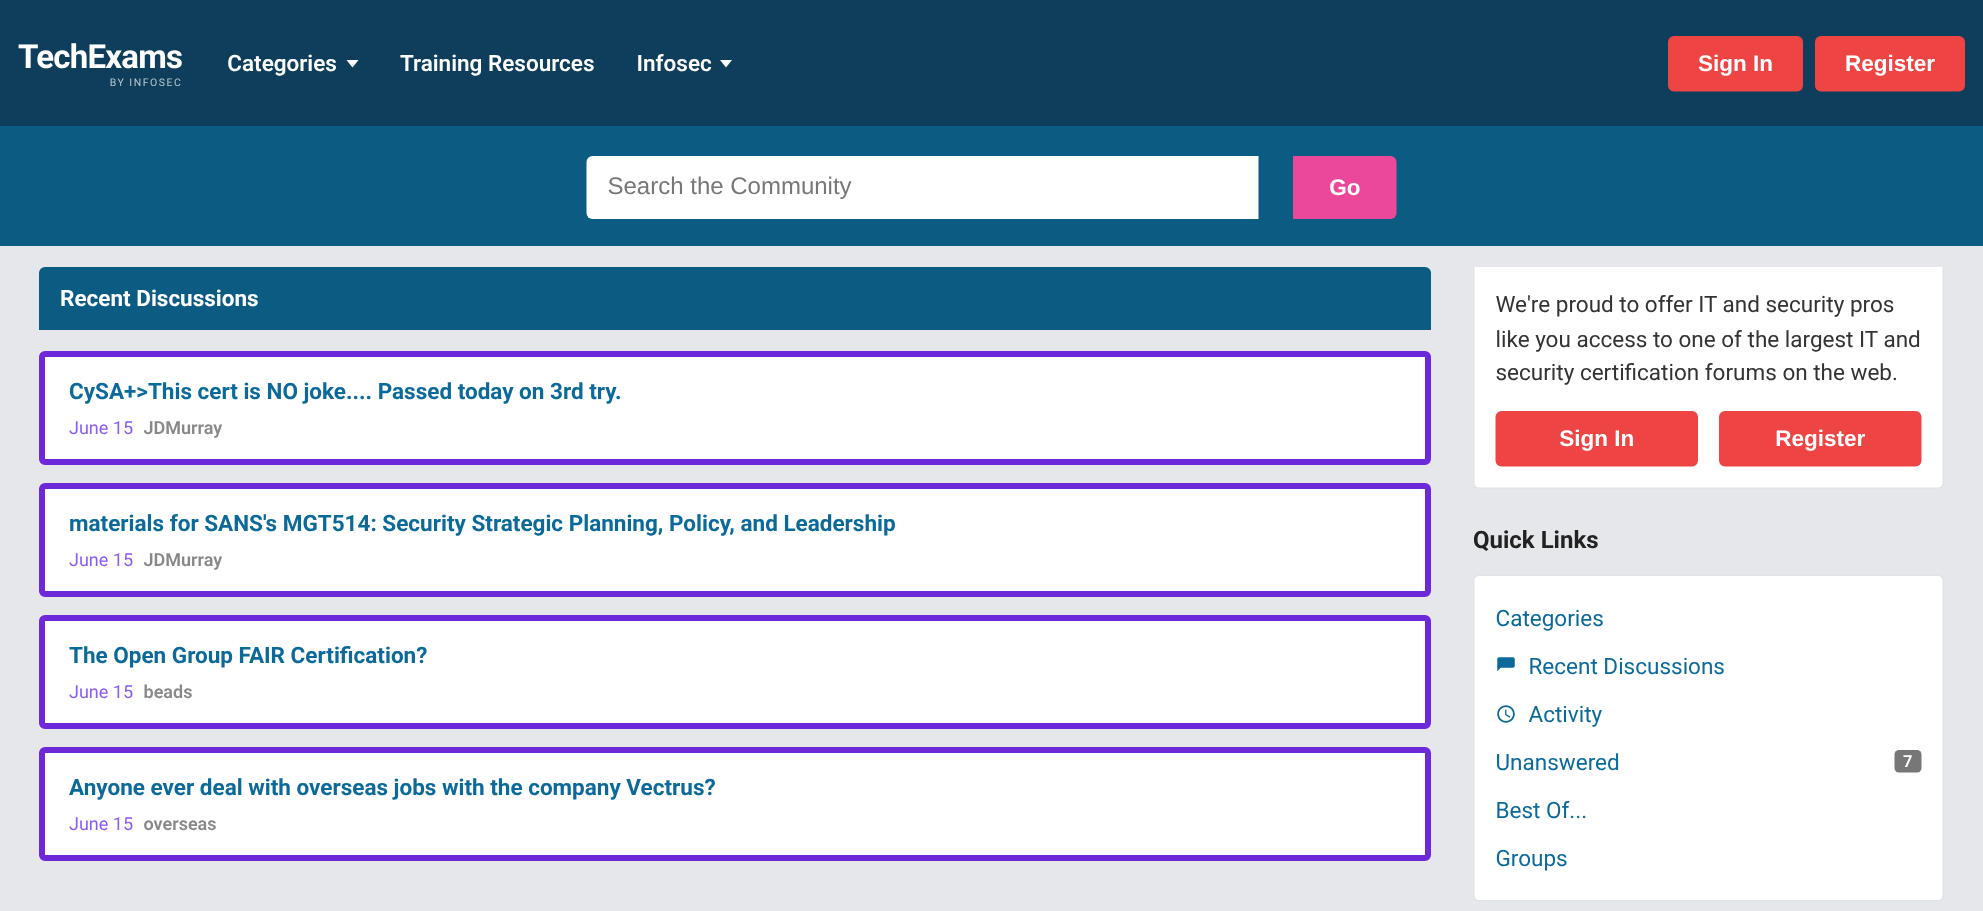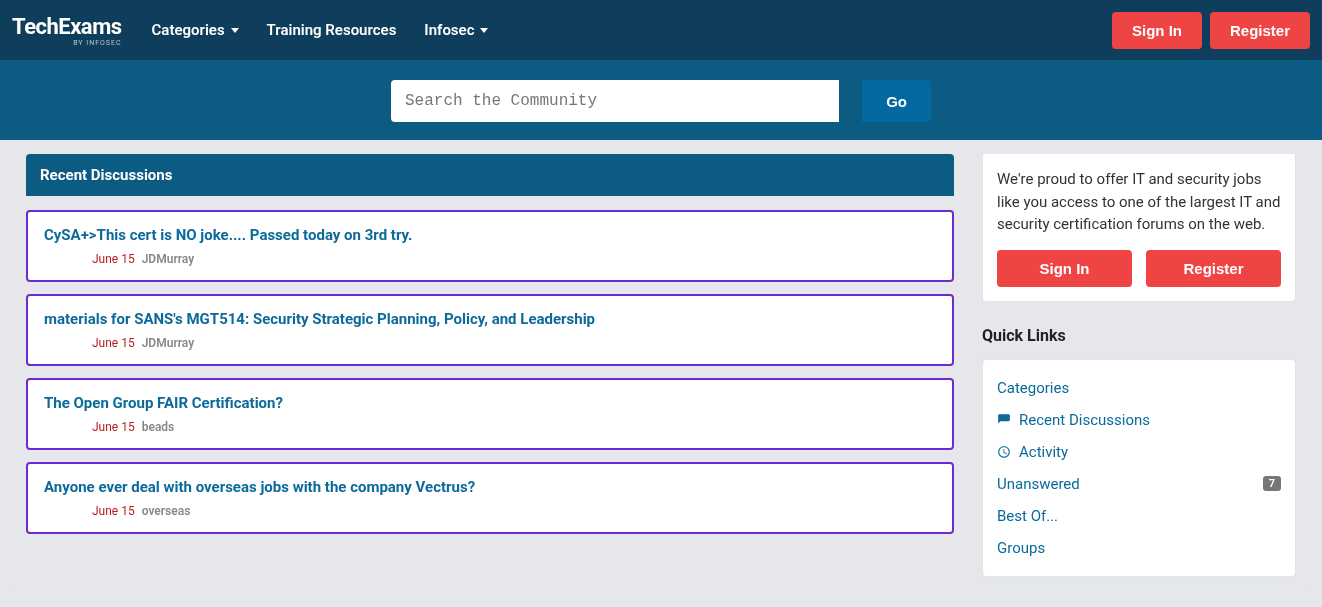--- a/index.html
+++ b/index.html
@@ -1,44 +1,44 @@
 <!DOCTYPE html>
 <html><head>
   <meta charset="utf-8">
   <style>
     * { margin: 0; padding: 0; box-sizing: border-box; }
     body { font-family: -apple-system, BlinkMacSystemFont, "Segoe UI", Roboto, "Helvetica Neue", Arial, sans-serif; background: #e5e7ea; color: #333; }
-    .navbar { background: #0e3e5c; display: flex; align-items: center; padding: 0 12px; height: 60px; }
+    .navbar { background: #0e3e5c; display: flex; align-items: center; padding: 0 12px; height: 84px; }
     .logo { display: flex; flex-direction: column; margin-right: 30px; }
     .logo-main { color: #fff; font-size: 22px; font-weight: 700; letter-spacing: -0.5px; }
     .logo-sub { color: #b8c7d0; font-size: 7px; text-align: right; letter-spacing: 1px; }
     .nav-items { display: flex; gap: 28px; flex: 1; }
     .nav-item { color: #fff; font-size: 15px; font-weight: 600; cursor: pointer; display: flex; align-items: center; gap: 6px; }
     .nav-buttons { display: flex; gap: 8px; }
     .btn { padding: 10px 20px; border-radius: 4px; font-size: 15px; font-weight: 600; cursor: pointer; border: none; text-align: center; }
     .btn-primary { background: #ef4444; color: #fff; }
     
     .search-section { background: #0c5b83; padding: 20px 0 30px; display: flex; justify-content: center; }
     .search-wrap { display: flex; width: 540px; }
-    .search-input { flex: 1; padding: 12px 14px; font-size: 16px; border: none; border-radius: 4px 0 0 4px; color: #555; outline: none; font-family: Liberation Mono, monospace; }
+    .search-input { flex: 1; padding: 12px 14px; font-size: 16px; border: none; border-radius: 4px 0 0 4px; color: #555; outline: none; font-family: Liberation Sans, sans-serif; }
     .search-input::placeholder { color: #777; }
-    .search-btn { background: #0369a1; color: #fff; border: none; padding: 0 24px; font-size: 15px; font-weight: 600; border-radius: 0 4px 4px 0; cursor: pointer; margin-left: 23px; }
+    .search-btn { background: #ec4899; color: #fff; border: none; padding: 0 24px; font-size: 15px; font-weight: 600; border-radius: 0 4px 4px 0; cursor: pointer; margin-left: 23px; }
     
     .page-body { background: #e5e7ea; padding: 0 0 20px; margin-top: -12px; }
     .container-main { background: #e5e7ea; margin: 0 12px; border-radius: 4px; padding: 14px; display: flex; gap: 28px; }
     .main-col { flex: 1; }
     .side-col { width: 314px; }
     
     .panel-header { background: #0c5b83; color: #fff; padding: 12px 14px; font-size: 15px; font-weight: 700; border-radius: 4px 4px 0 0; }
     
     .discussion-list { margin-top: 14px; }
-    .discussion-card { background: #fff; border: 2px solid #6d28d9; border-radius: 4px; padding: 14px 16px; margin-bottom: 12px; }
+    .discussion-card { background: #fff; border: 4px solid #6d28d9; border-radius: 4px; padding: 14px 16px; margin-bottom: 12px; }
     .discussion-title { color: #0c6a9a; font-size: 15px; font-weight: 700; margin-bottom: 8px; cursor: pointer; }
     .discussion-meta { font-size: 12px; color: #999; }
-    .discussion-meta .date { color: #b91c1c; margin-left: 48px; }
+    .discussion-meta .date { color: #8b5cf6; }
     .discussion-meta .author { color: #888; font-weight: 600; margin-left: 4px; cursor: pointer; }
     
     .welcome-body { background: #fff; border: 1px solid #e0e3e7; border-top: none; border-radius: 0 0 4px 4px; padding: 14px; font-size: 15px; color: #333; line-height: 1.5; }
     .welcome-buttons { display: flex; gap: 14px; margin-top: 14px; }
     .welcome-buttons .btn { flex: 1; padding: 10px 0; }
     
     .quick-links-title { font-size: 16px; font-weight: 700; color: #222; margin: 24px 0 14px; }
     .quick-links-box { background: #fff; border: 1px solid #e0e3e7; border-radius: 4px; padding: 12px 14px; }
     .ql-item { display: flex; align-items: center; padding: 7px 0; color: #0c6a9a; font-size: 15px; cursor: pointer; justify-content: space-between; }
     .ql-item-left { display: flex; align-items: center; gap: 8px; }
@@ -119,21 +119,21 @@
             <span class="date">June 15</span>
             <span class="author">overseas</span>
           </div>
         </div>
 
       </div>
     </div>
 
     <div class="side-col">
       <div class="welcome-body">
-        <div>We're proud to offer IT and security jobs like you access to one of the largest IT and security certification forums on the web.</div>
+        <div>We're proud to offer IT and security pros like you access to one of the largest IT and security certification forums on the web.</div>
         <div class="welcome-buttons">
           <button class="btn btn-primary">Sign In</button>
           <button class="btn btn-primary">Register</button>
         </div>
       </div>
 
       <div class="quick-links-title">Quick Links</div>
       <div class="quick-links-box">
         <div class="ql-item">
           <div class="ql-item-left">

